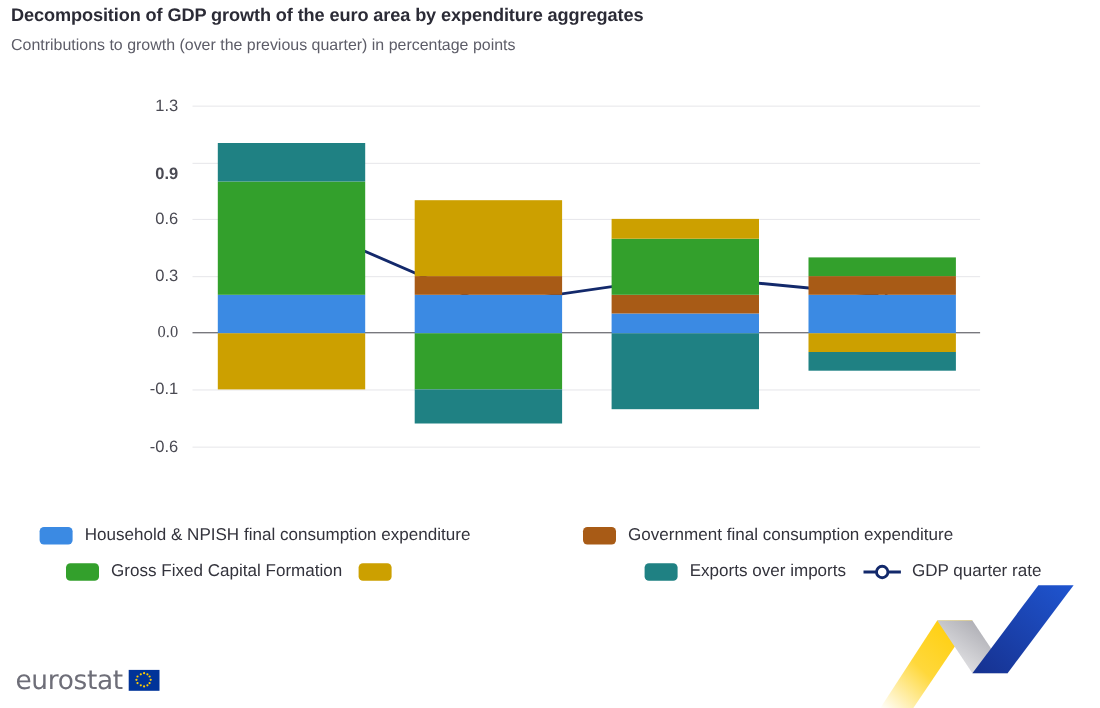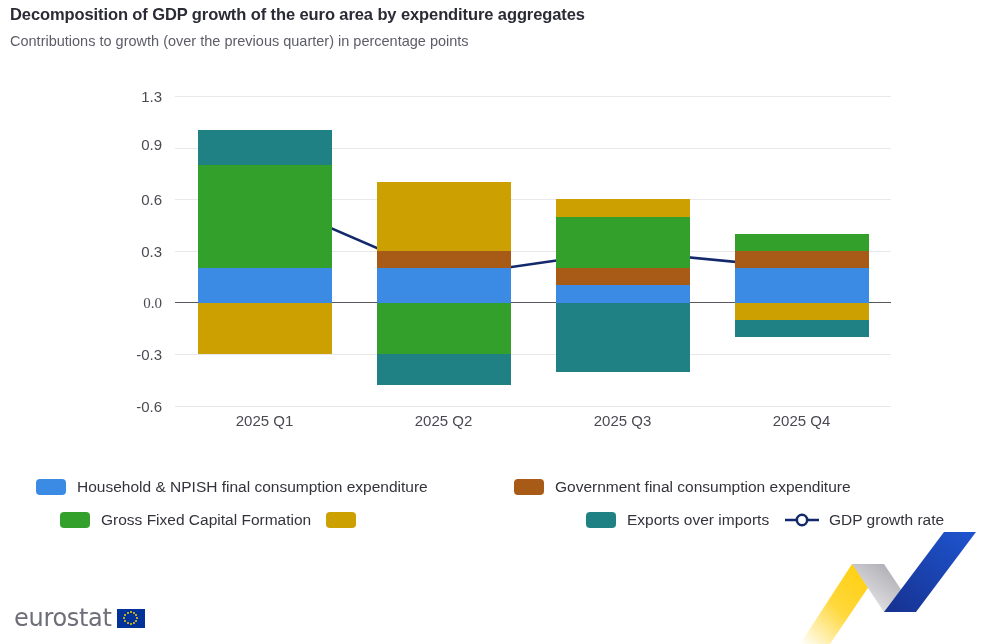--- a/index.html
+++ b/index.html
@@ -194,25 +194,25 @@
 </head>
 <body>
 
 <div class="chart-root">
 
   <div id="chart-title">Decomposition of GDP growth of the euro area by expenditure aggregates</div>
   <div id="chart-subtitle">Contributions to growth (over the previous quarter) in percentage points</div>
 
   <div id="y-axis-labels">
       <div class="ytick-label" style="top: 0px;">1.3</div>
-      <div class="ytick-label" style="top: 48px;">0.9</div>
+      <div class="ytick-label" style="top: 62px; font-weight: bold;">0.9</div>
       <div class="ytick-label" style="top: 103.333px;">0.6</div>
       <div class="ytick-label" style="top: 155px;">0.3</div>
       <div class="ytick-label" style="top: 206.667px; font-family: Liberation Serif, serif;">0.0</div>
-      <div class="ytick-label" style="top: 258.333px;">-0.3</div>
+      <div class="ytick-label" style="top: 258.333px;">-0.1</div>
       <div class="ytick-label" style="top: 310px;">-0.6</div>
     </div>
 
   <div id="plot-area">
       <div class="gridline" style="top: 310px;"></div>
       <div class="gridline" style="top: 258.333px;"></div>
       <div class="zeroline" style="top: 205.917px;"></div>
       <div class="gridline" style="top: 155px;"></div>
       <div class="gridline" style="top: 103.333px;"></div>
       <div class="gridline" style="top: 51.6667px;"></div>
@@ -246,34 +246,28 @@
       </div>
       <div class="bar-group" style="left: 559.5px; width: 134px;">
         <div class="bar-seg" style="background: rgb(59, 138, 227); top: 172.222px; height: 34.4444px;"></div>
         <div class="bar-seg" style="background: rgb(168, 91, 22); top: 155px; height: 17.2222px;"></div>
         <div class="bar-seg" style="background: rgb(51, 160, 44); top: 137.778px; height: 17.2222px;"></div>
         <div class="bar-seg" style="background: rgb(204, 160, 0); top: 206.667px; height: 17.2222px;"></div>
         <div class="bar-seg" style="background: rgb(31, 129, 131); top: 223.889px; height: 17.2222px;"></div>
       </div>
     </div>
 
-  <div id="x-axis-labels">
-      <div class="xtick-label" style="left: 89.5px;">2025 Q1</div>
-      <div class="xtick-label" style="left: 268.5px;">2025 Q2</div>
-      <div class="xtick-label" style="left: 447.5px;">2025 Q3</div>
-      <div class="xtick-label" style="left: 626.5px;">2025 Q4</div>
-    </div>
 
   <div id="legend">
       <div class="legend-row">
         <div class="legend-item" style="left: 0px;">
           <span class="legend-swatch" style="background: rgb(59, 138, 227);"></span>
           <span class="legend-label">Household &amp; NPISH final consumption expenditure</span>
         </div>
-        <div class="legend-item" style="left: 478px; align-items: center;">
+        <div class="legend-item" style="left: 494px; align-items: center;">
           <span class="legend-swatch" style="background: rgb(168, 91, 22);"></span>
           <span class="legend-label">Government final consumption expenditure</span>
         </div>
       </div>
       <div class="legend-row">
         <div class="legend-item" style="left: 0px; margin-left: 24px;">
           <span class="legend-swatch" style="background: rgb(51, 160, 44);"></span>
           <span class="legend-label">Gross Fixed Capital Formation</span>
         </div>
         <div class="legend-item" style="left: 290px;">
@@ -281,21 +275,21 @@
         </div>
         <div class="legend-item" style="left: 550px;">
           <span class="legend-swatch" style="background: rgb(31, 129, 131);"></span>
           <span class="legend-label">Exports over imports</span>
         </div>
         <div class="legend-item" style="left: 748px;">
           <svg class="legend-linemark" viewBox="0 0 36 16">
             <line x1="1" y1="8" x2="35" y2="8" stroke="#13296b" stroke-width="2.6"></line>
             <circle cx="18" cy="8" r="5.2" fill="#ffffff" stroke="#13296b" stroke-width="2.6"></circle>
           </svg>
-          <span class="legend-label">GDP growth rate</span>
+          <span class="legend-label">GDP quarter rate</span>
         </div>
       </div>
     </div>
 
   <div id="eurostat-logo">
     <span id="eurostat-wordmark">eurostat</span>
     <span id="eu-flag">
         <span class="star" style="left: 13px; top: 2.3px;"></span>
         <span class="star" style="left: 16.1px; top: 3.13064px;"></span>
         <span class="star" style="left: 18.3694px; top: 5.4px;"></span>

